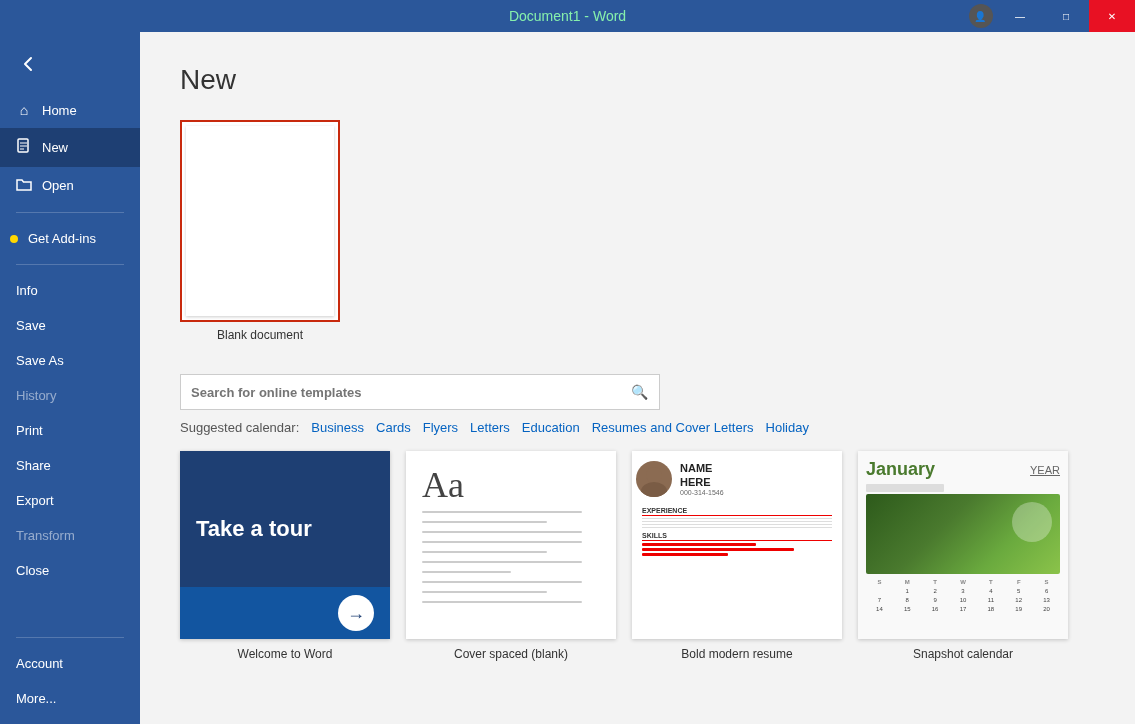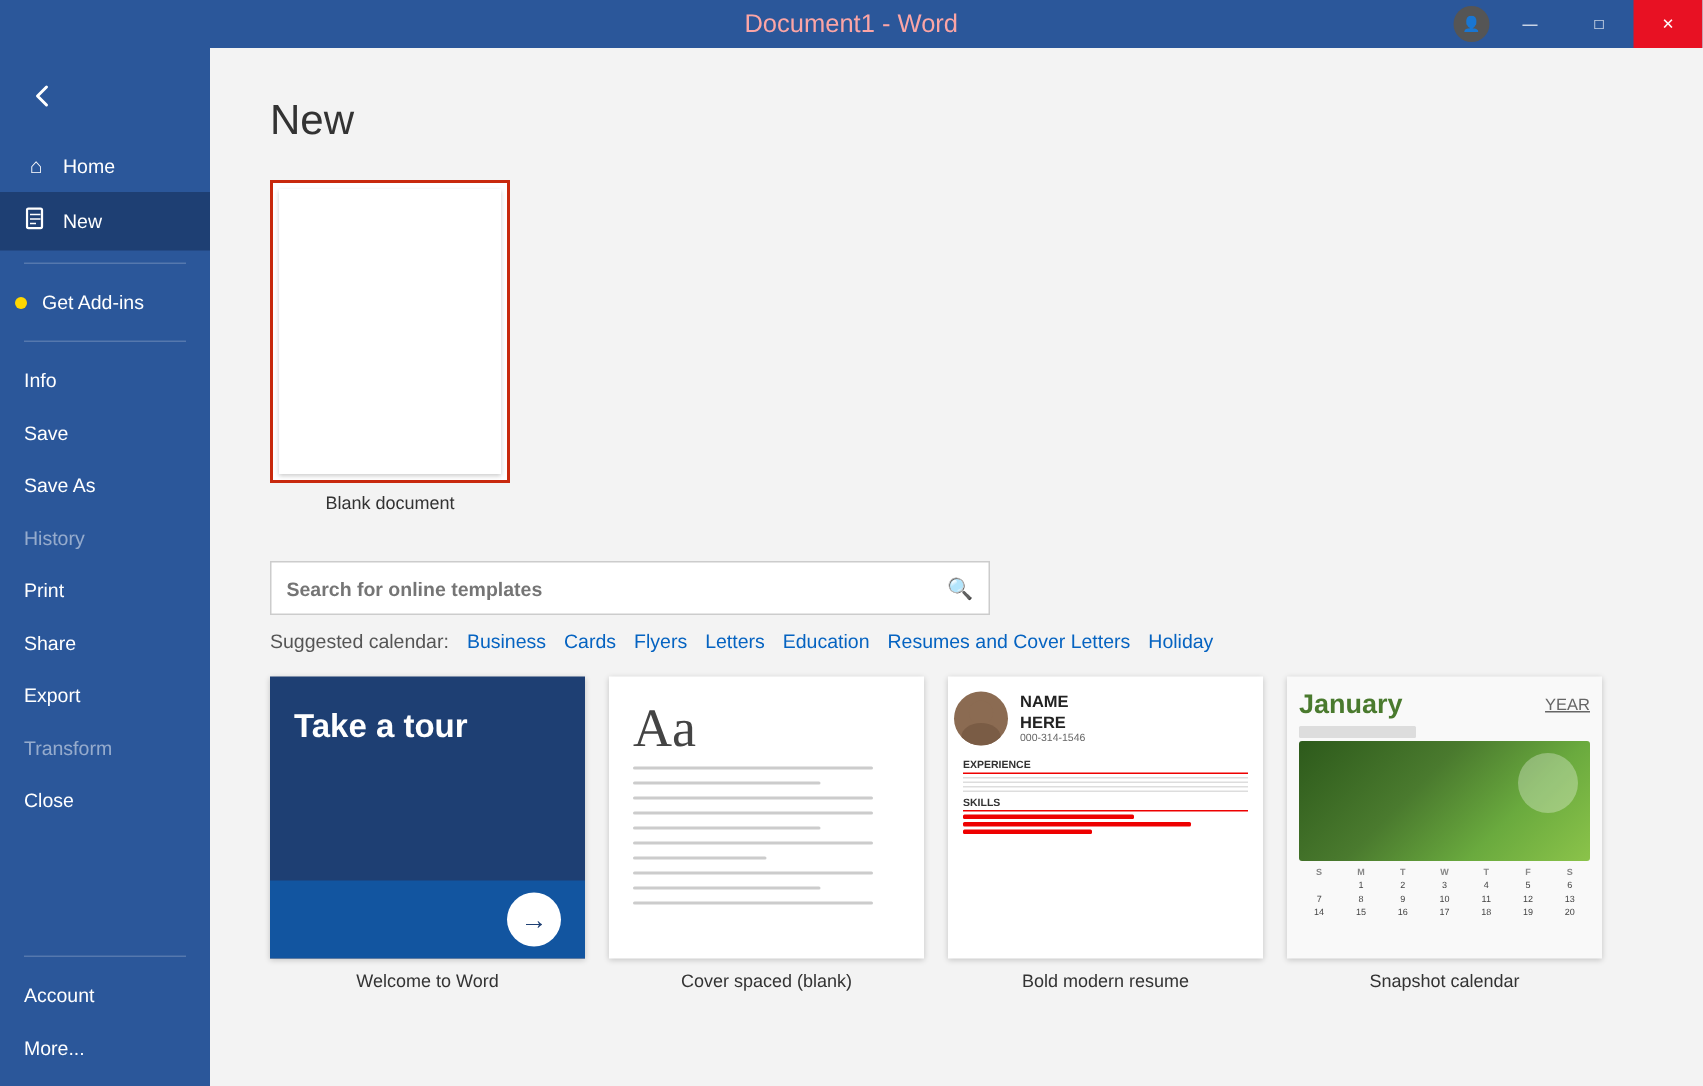--- a/index.html
+++ b/index.html
@@ -10,21 +10,21 @@
       height: 32px;
       background: #2b579a;
       display: flex;
       align-items: center;
       justify-content: center;
       color: white;
       font-size: 12px;
       flex-shrink: 0;
       position: relative;
     }
-    .title-bar-text { color: #fca5a5; font-size: 17px; }
+    .title-bar-text { color: #86efac; font-size: 14px; }
     .title-bar-controls {
       position: absolute;
       right: 0;
       top: 0;
       display: flex;
       height: 32px;
     }
     .title-bar-btn {
       width: 46px;
       height: 32px;
@@ -222,21 +222,21 @@
       background: #1e3f73;
       display: flex;
       flex-direction: column;
       justify-content: flex-end;
       padding: 0;
       position: relative;
     }
     .tour-top {
       flex: 1;
       display: flex;
-      align-items: flex-start;
+      align-items: center;
       padding: 20px 16px 0 16px;
     }
     .tour-text {
       color: white;
       font-size: 22px;
       font-weight: 600;
       line-height: 1.2;
     }
     .tour-bottom {
       background: #1255a0;
@@ -397,20 +397,28 @@
     <div class="sidebar-item active">
       <span class="icon">
         <svg width="14" height="16" viewBox="0 0 14 16" fill="none">
           <rect x="1" y="1" width="10" height="13" rx="1" stroke="white" stroke-width="1.5" fill="none"></rect>
           <path d="M3 5h7M3 8h7M3 11h4" stroke="white" stroke-width="1"></path>
         </svg>
       </span>
       <span>New</span>
     </div>
 
+    <div class="sidebar-item">
+      <span class="icon">
+        <svg width="16" height="14" viewBox="0 0 16 14" fill="none">
+          <path d="M1 3h5l1.5 2H15v8H1V3z" stroke="white" stroke-width="1.5" fill="none"></path>
+        </svg>
+      </span>
+      <span>Open</span>
+    </div>
 
     <div class="sidebar-divider"></div>
 
     <div class="sidebar-item dot-item">
       <span class="sidebar-dot"></span>
       <span>Get Add-ins</span>
     </div>
 
     <div class="sidebar-divider"></div>
 

